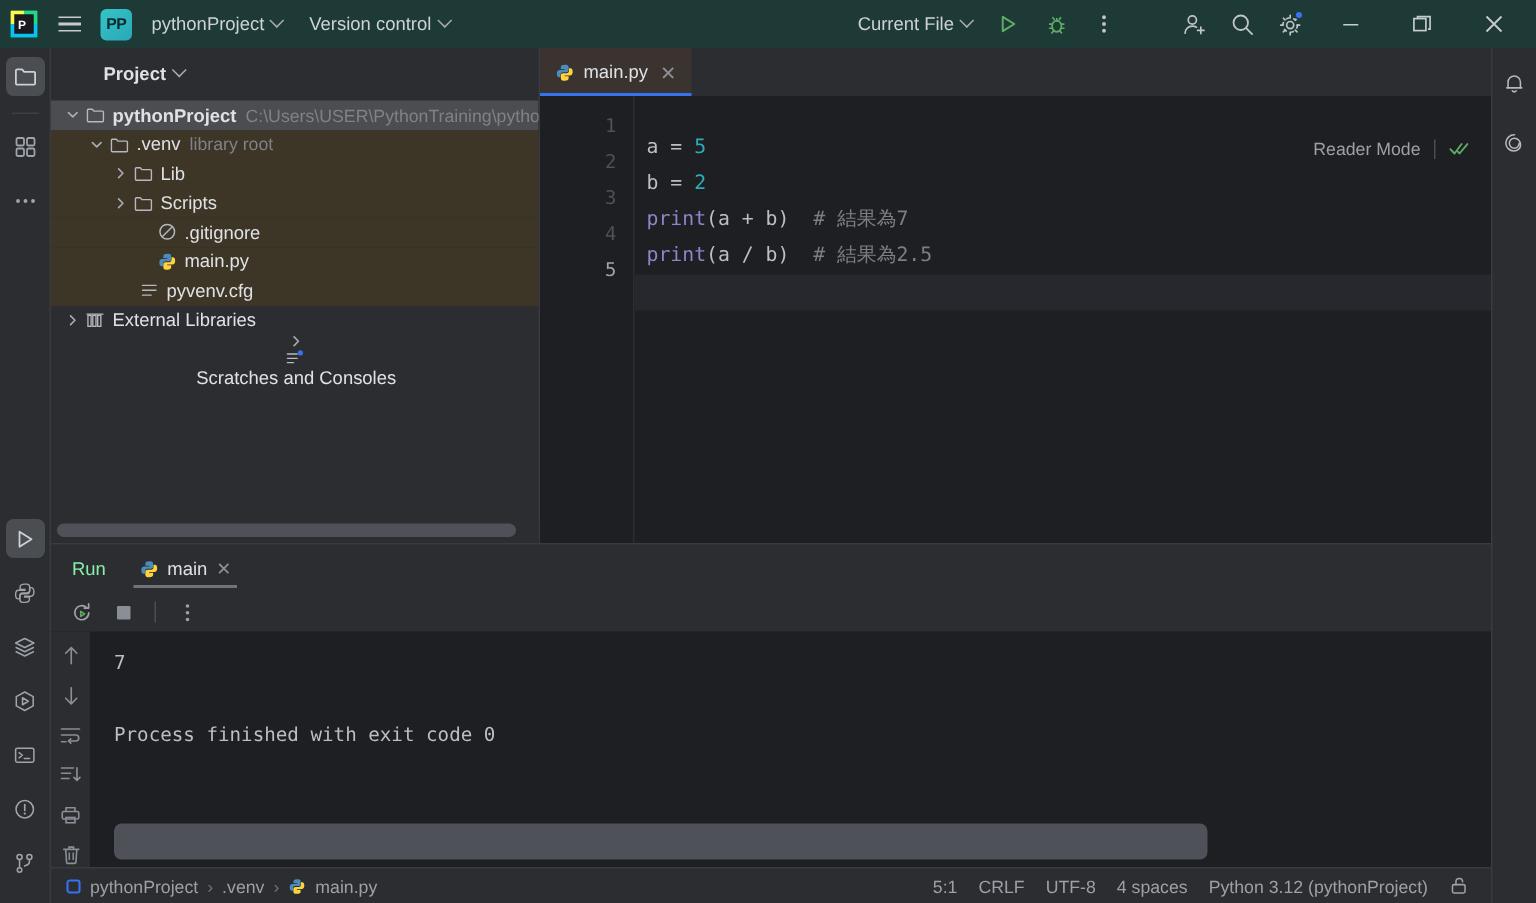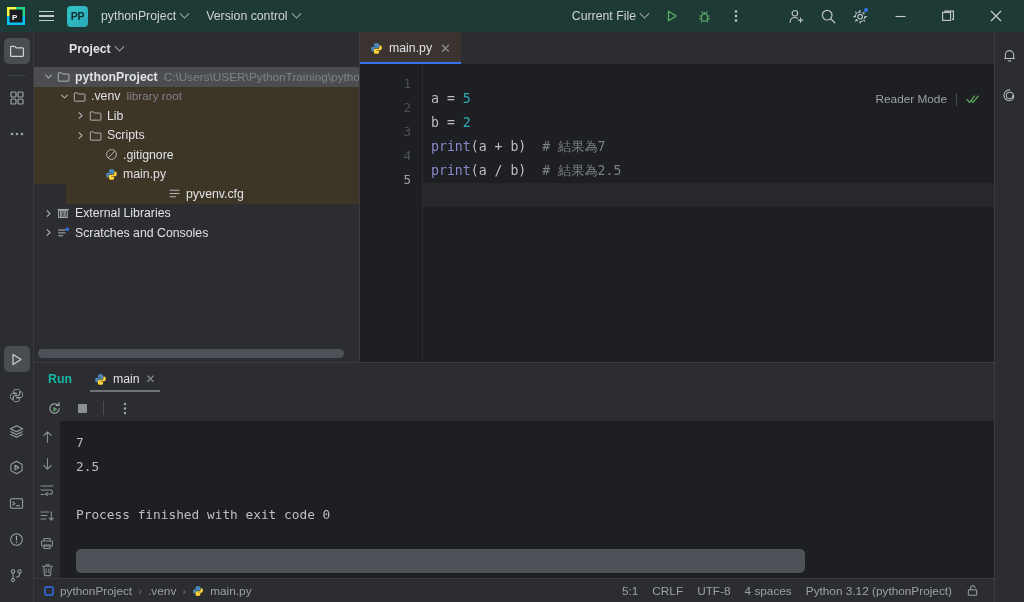--- a/index.html
+++ b/index.html
@@ -115,21 +115,21 @@
   .num { color: #2aacb8; }
   .cmt { color: #7a7e85; }
   .reader-badge { position: absolute; top: 8px; right: 14px; display:flex; align-items:center; gap:9px;
                   font-size: 11.8px; color: #9da0a8; margin-top: 20px; }
   .reader-sep { width:1px; height:13px; background:#4a4d52; }
 
   
   .runpanel { height: 216px; min-height:216px; background: #2b2d30; display:flex; flex-direction: column;
               border-top: 1px solid #393b40; }
   .run-head { height: 32px; display:flex; align-items:center; padding-left: 14px; gap: 16px; }
-  .run-title { font-size:12.3px; color:#14b8a6; font-weight:700; }
+  .run-title { font-size:12.3px; color:#86efac; font-weight:400; }
   .run-tab { display:flex; align-items:center; gap:6px; font-size:12.3px; color:#dfe1e5;
              position: relative; height: 32px; padding: 0 6px; cursor:pointer; }
   .run-tab .under { position:absolute; left:2px; right:2px; bottom:3px; height:2px; background:#6f737a; }
   .run-tab .x { color:#8d9096; font-size:12px; }
   .run-toolbar { height: 26px; display:flex; align-items:center; padding-left: 10px; gap: 8px; }
   .rt-btn { width:20px; height:20px; display:flex; align-items:center; justify-content:center;
             border-radius:3px; cursor:pointer; }
   .rt-sep { width:1px; height:14px; background:#4a4d52; margin: 0 3px; }
   .console-wrap { flex:1; display:flex; min-height:0; background: #1e1f22; }
   .console-gutter { width: 26px; min-width:26px; background:#2b2d30; display:flex; flex-direction:column;
@@ -407,21 +407,21 @@
               <div class="trow tint" style="padding-left: 56px;">
                 <span class="arrow"></span>
                 <span class="ico">
                   <svg width="13" height="13" viewBox="0 0 16 16">
                     <path d="M8 1.5c-2.2 0-3.2.7-3.2 1.9v1.8h3.3v.6H3.6c-1.3 0-2.1 1-2.1 3s.7 2.9 2 2.9h1V9.6c0-1.2.8-2 2-2h2.8c1.2 0 1.9-.6 1.9-1.8V3.4c0-1.1-.8-1.9-2.1-1.9z" fill="#4b8bbe"></path>
                     <path d="M8 14.5c2.2 0 3.2-.7 3.2-1.9v-1.8H7.9v-.6h4.5c1.3 0 2.1-1 2.1-3s-.7-2.9-2-2.9h-1v2.1c0 1.2-.8 2-2 2H6.7c-1.2 0-1.9.6-1.9 1.8v2.4c0 1.1.8 1.9 2.1 1.9z" fill="#ffd43b"></path>
                   </svg>
                 </span>
                 <span class="nm">main.py</span>
               </div>
-              <div class="trow tint" style="padding-left: 87px; margin-left: 32px;">
+              <div class="trow tint" style="padding-left: 44px;">
                 <span class="arrow"></span>
                 <span class="ico">
                   <svg width="13" height="13" viewBox="0 0 16 16">
                     <path d="M2.5 4h11M2.5 8h11M2.5 12h7" stroke="#b6b9bf" stroke-width="1.2" stroke-linecap="round"></path>
                   </svg>
                 </span>
                 <span class="nm">pyvenv.cfg</span>
               </div>
               <div class="trow" style="padding-left: 8px;">
                 <span class="arrow">
@@ -432,21 +432,21 @@
                 <span class="ico">
                   <svg width="13" height="13" viewBox="0 0 16 16">
                     <rect x="2" y="4" width="2.6" height="9" fill="none" stroke="#b6b9bf" stroke-width="1.1"></rect>
                     <rect x="6" y="4" width="2.6" height="9" fill="none" stroke="#b6b9bf" stroke-width="1.1"></rect>
                     <rect x="10" y="4" width="2.6" height="9" fill="none" stroke="#b6b9bf" stroke-width="1.1"></rect>
                     <path d="M1.3 3h13" stroke="#b6b9bf" stroke-width="1.1" stroke-linecap="round"></path>
                   </svg>
                 </span>
                 <span class="nm">External Libraries</span>
               </div>
-              <div class="trow" style="padding-left: 8px;">
+              <div class="trow" style="padding-left: 8px; flex-direction: column;">
                 <span class="arrow">
                   <svg width="9" height="9" viewBox="0 0 10 10">
                     <path d="M3.4 1.8 6.6 5 3.4 8.2" fill="none" stroke="#a7abb0" stroke-width="1.25" stroke-linecap="round" stroke-linejoin="round"></path>
                   </svg>
                 </span>
                 <span class="ico">
                   <svg width="13" height="13" viewBox="0 0 16 16">
                     <path d="M2 5h8M2 8.5h8M2 12h5" stroke="#b6b9bf" stroke-width="1.2" stroke-linecap="round"></path>
                     <circle cx="12.6" cy="4" r="2.1" fill="#3574f0"></circle>
                   </svg>
@@ -578,21 +578,20 @@
               <svg width="13" height="14" viewBox="0 0 13 14">
                 <path d="M1.5 3.2h10M5 3.2V1.7h3v1.5" fill="none" stroke="#8a8e95" stroke-width="1.1" stroke-linecap="round"></path>
                 <path d="M2.8 3.2 3.4 12a.7.7 0 0 0 .7.6h4.8a.7.7 0 0 0 .7-.6l.6-8.8" fill="none" stroke="#8a8e95" stroke-width="1.1" stroke-linejoin="round"></path>
                 <path d="M5.2 5.4v5M7.8 5.4v5" fill="none" stroke="#8a8e95" stroke-width="1"></path>
               </svg>
             </div>
           </div>
 
           <div class="console" id="console">
             <div>7</div>
-              <div>2.5</div>
               <div></div>
               <div>Process finished with exit code 0</div>
               <div class="console-hs"></div>
           </div>
         </div>
       </div>
 
       <div class="status">
         <div class="crumb">
           <span>

